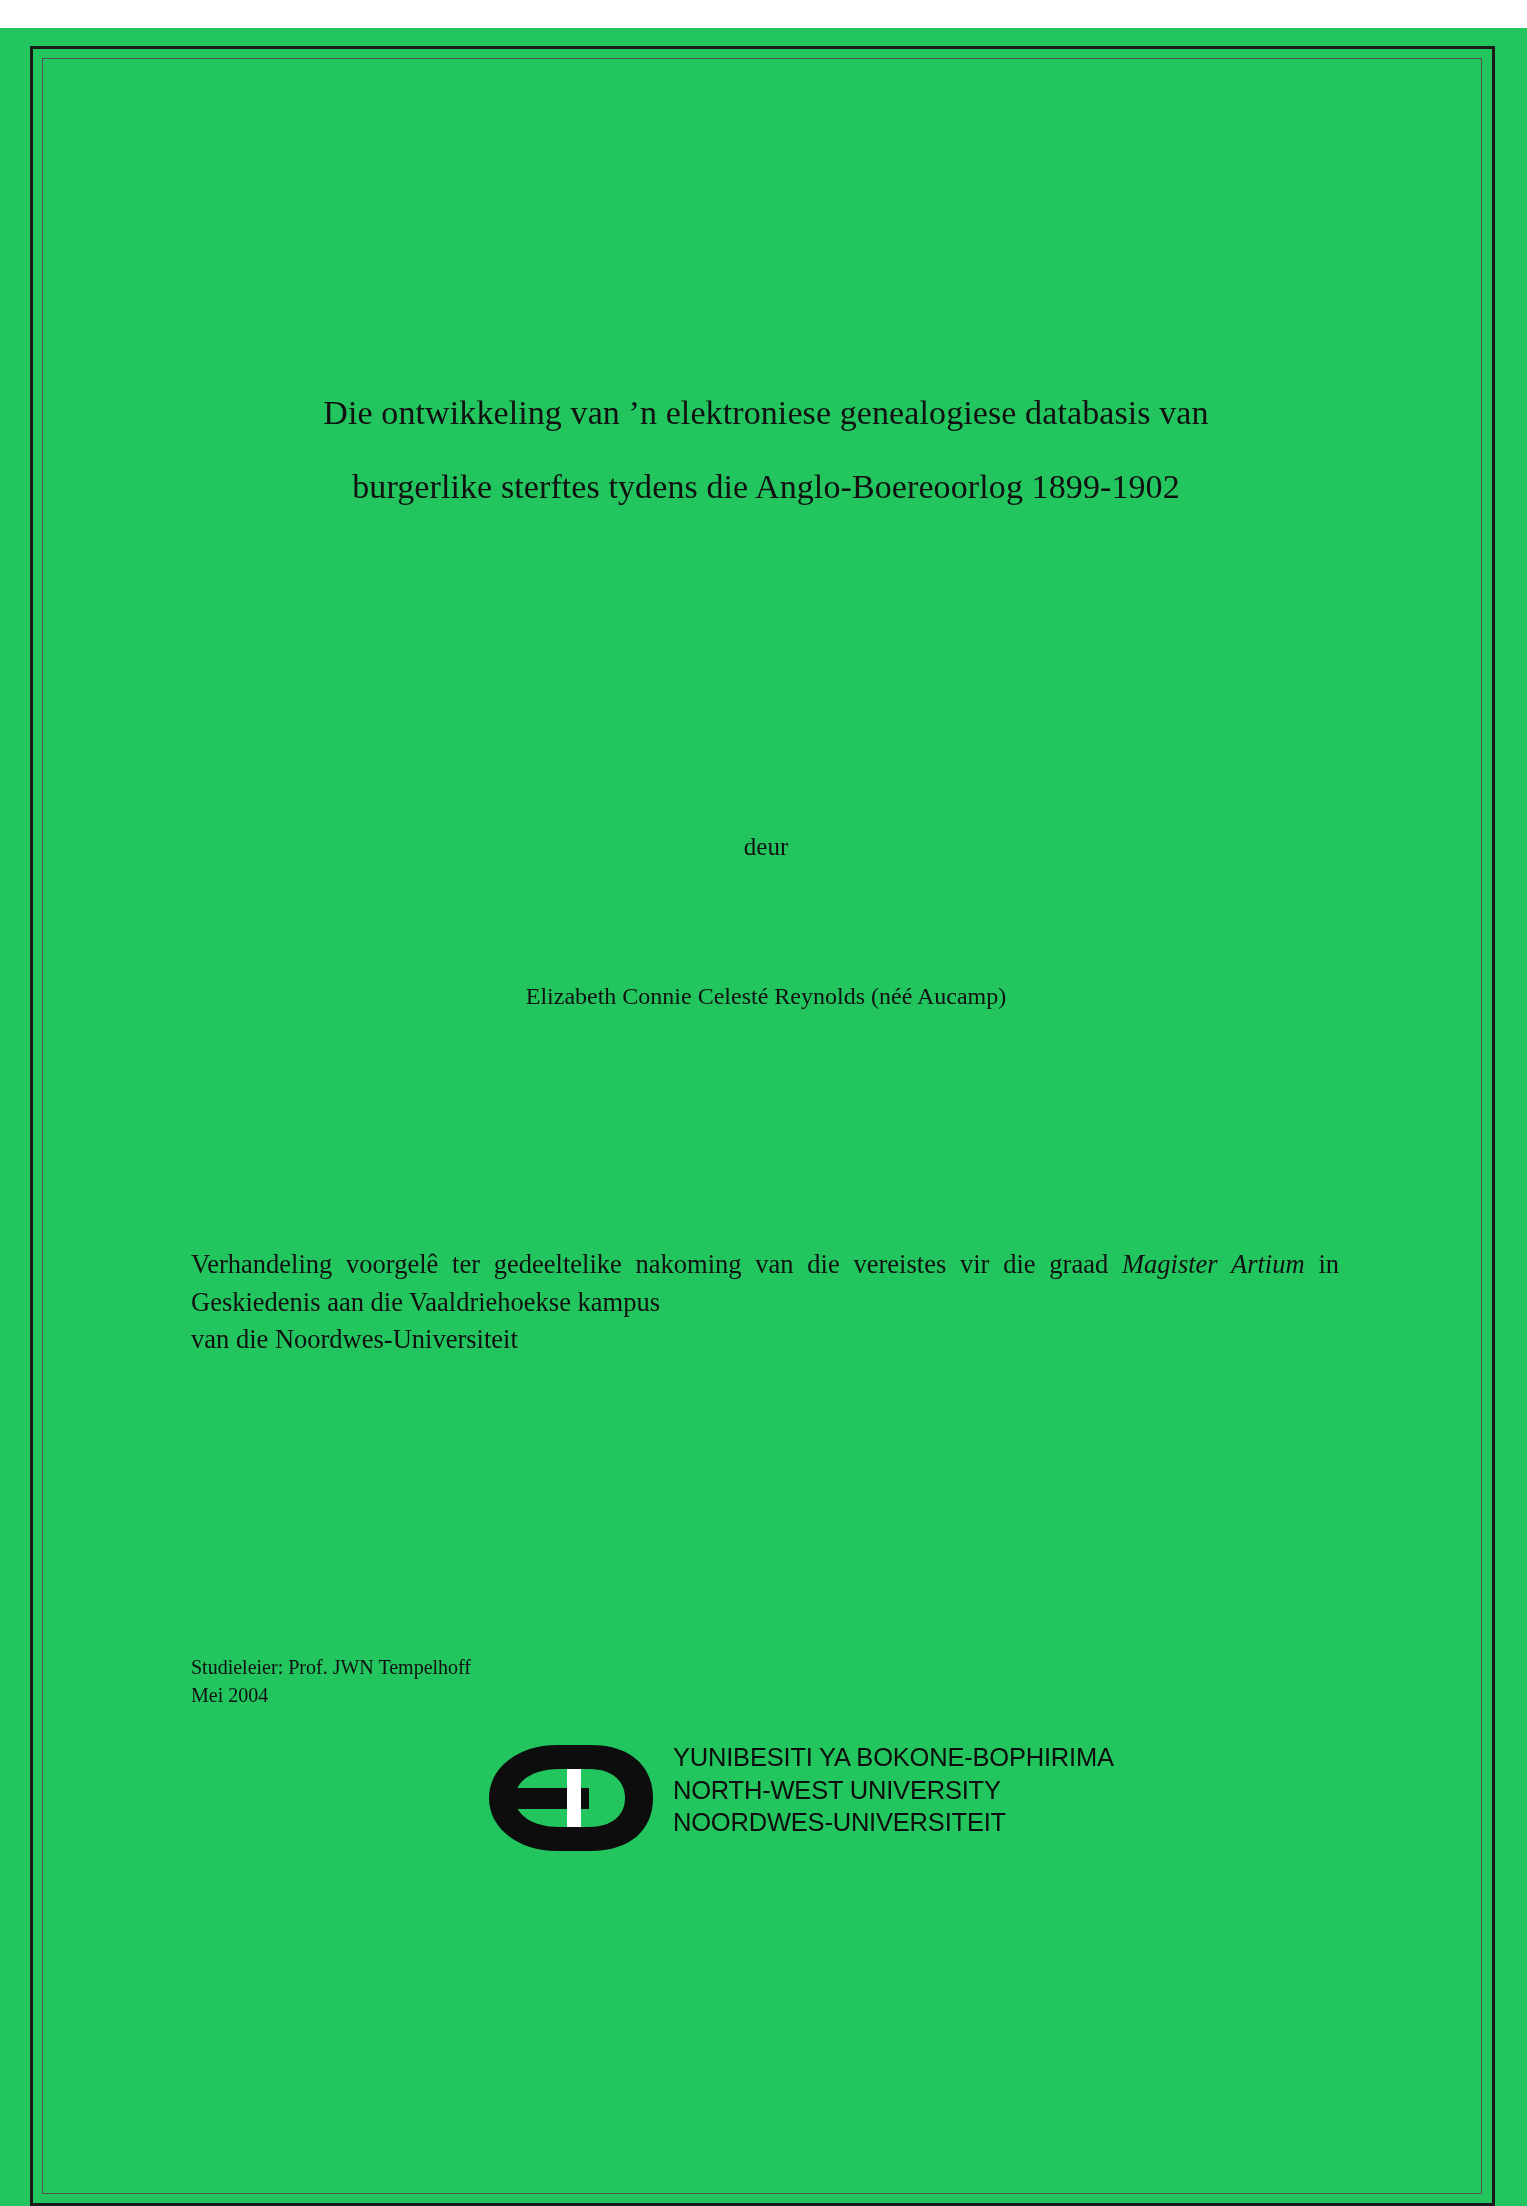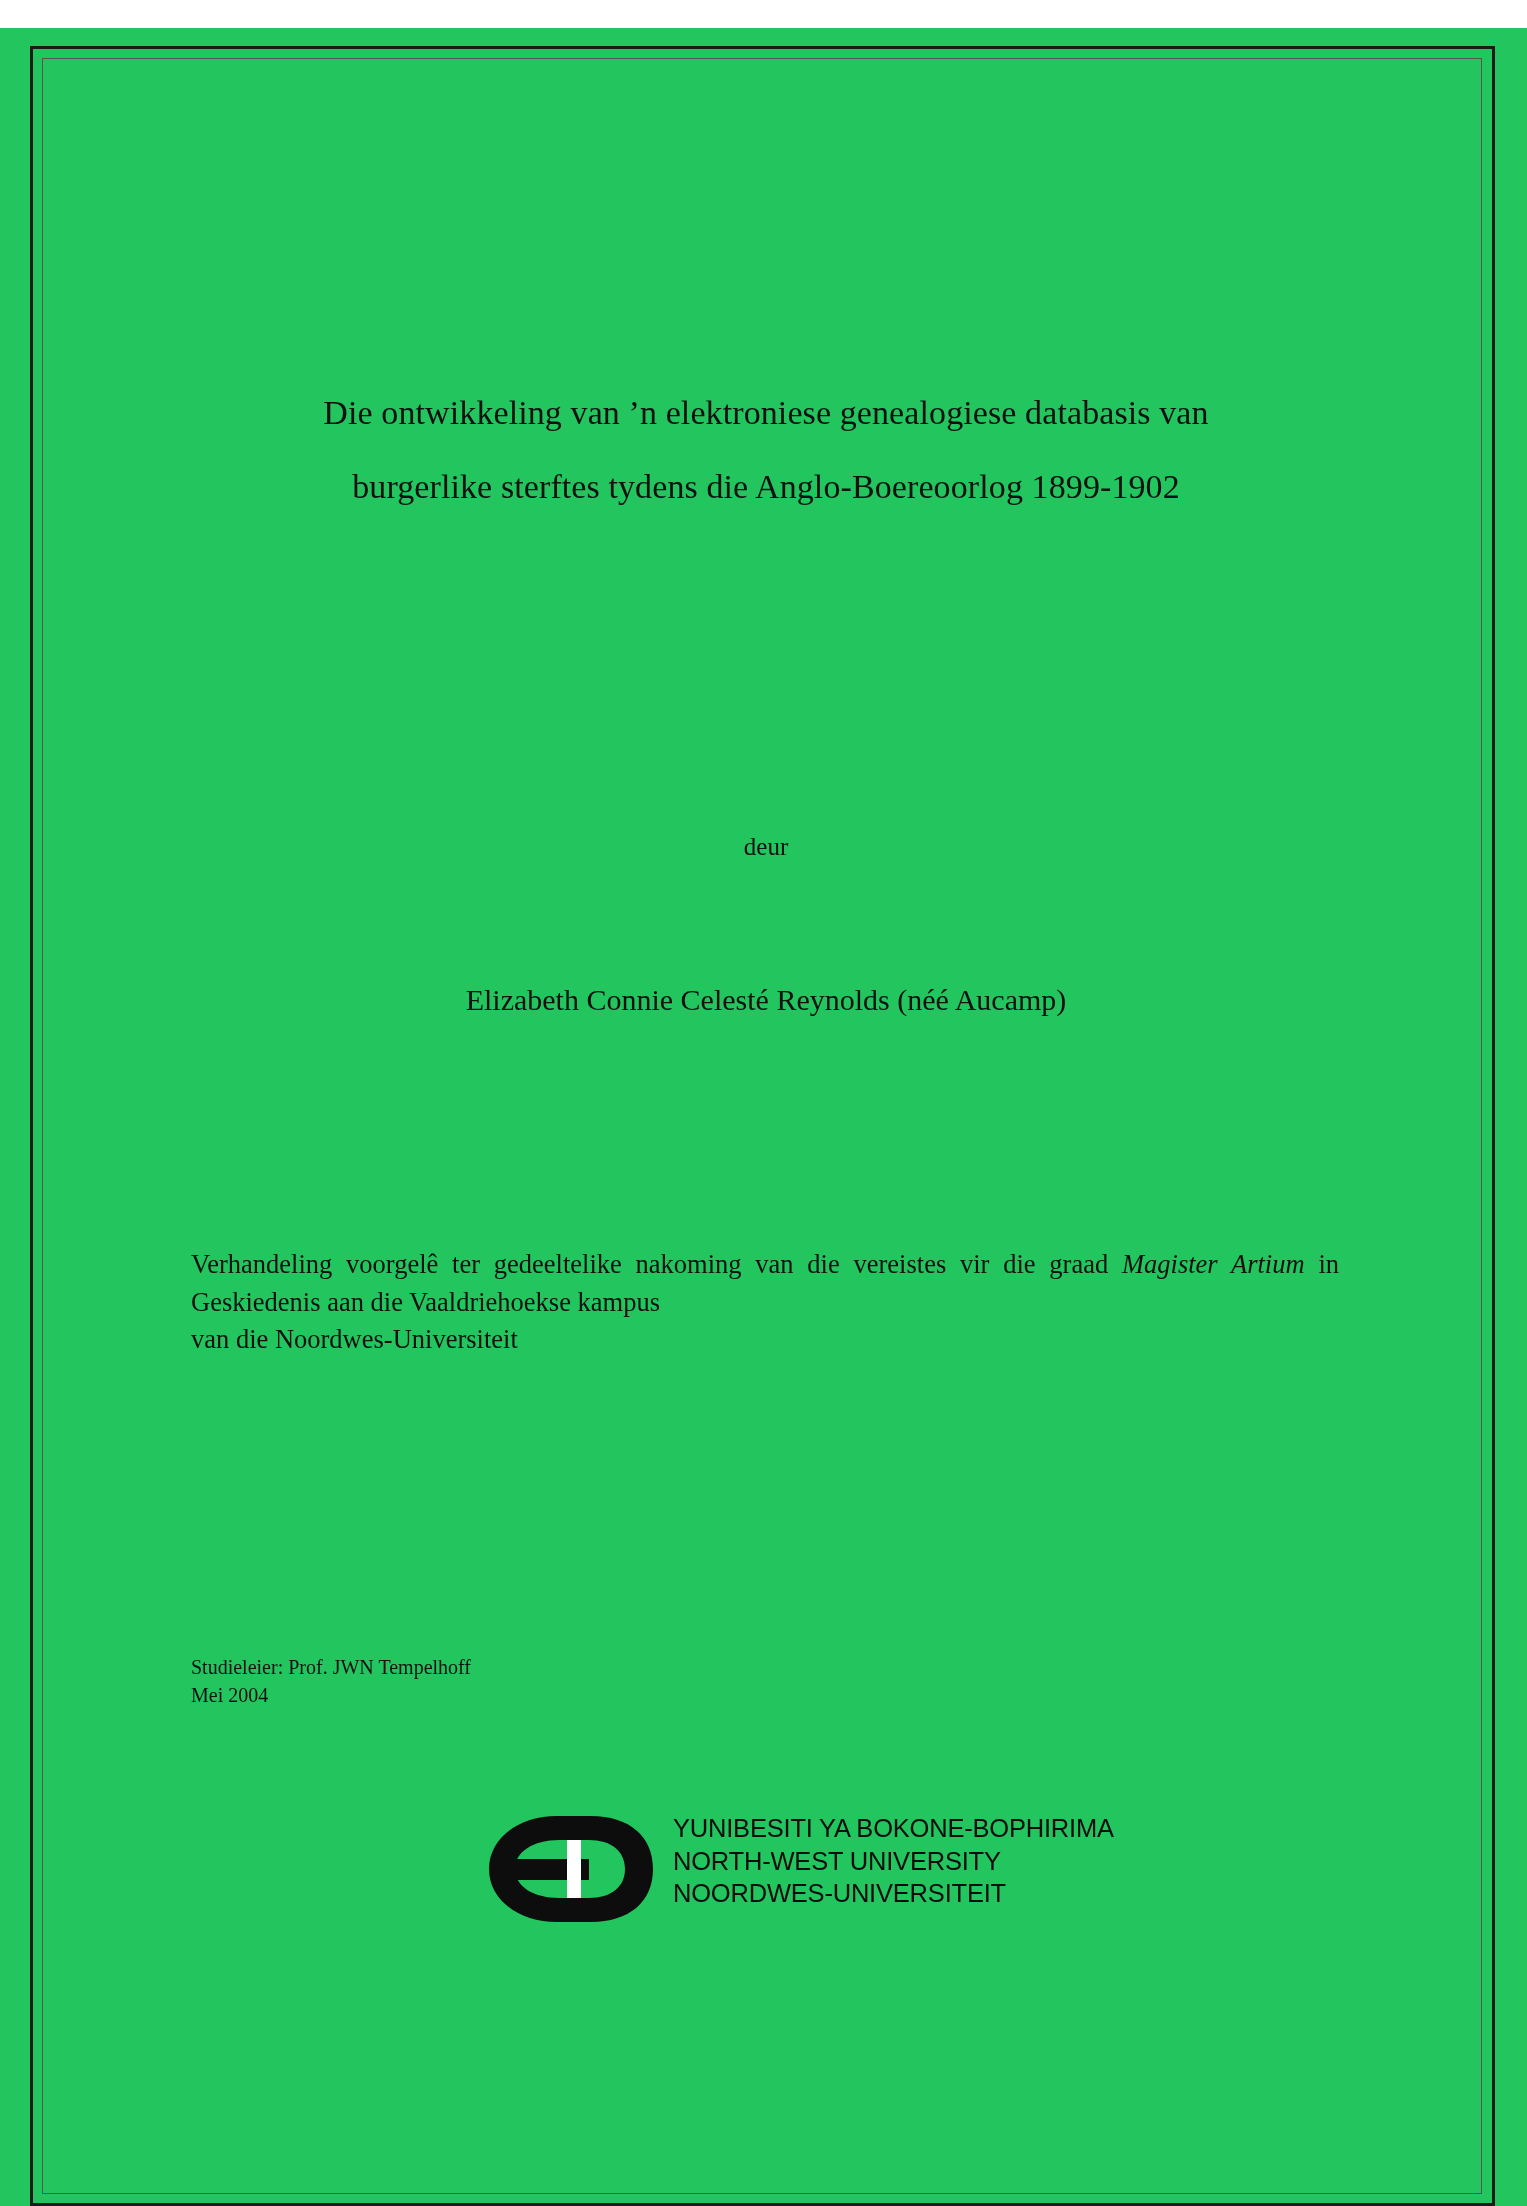--- a/index.html
+++ b/index.html
@@ -77,21 +77,21 @@
     text-align: center;
     font-size: 25px;
   }
 
   .author {
     position: absolute;
     top: 955px;
     left: 0;
     width: 1160px;
     text-align: center;
-    font-size: 30px;
+    font-size: 24px;
   }
 
   .statement {
     position: absolute;
     top: 1218px;
     left: 5px;
     width: 1148px;
     font-size: 26.5px;
     line-height: 1.42;
     text-align: justify;
@@ -109,21 +109,21 @@
     left: 5px;
     width: 900px;
     font-size: 20px;
     line-height: 1.42;
     text-align: left;
   }
 
   
   .logo-block {
     position: absolute;
-    top: 1780px;
+    top: 1709px;
     left: 285px;
     width: 760px;
     height: 130px;
   }
   .logo-mark {
     position: absolute;
     left: 0;
     top: 2px;
     width: 200px;
     height: 118px;

